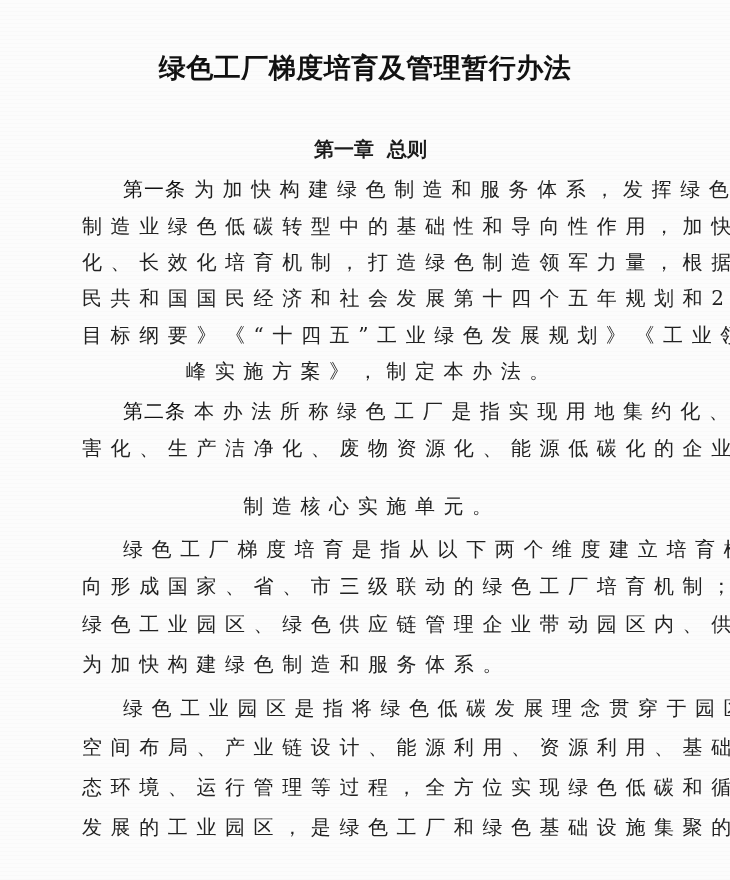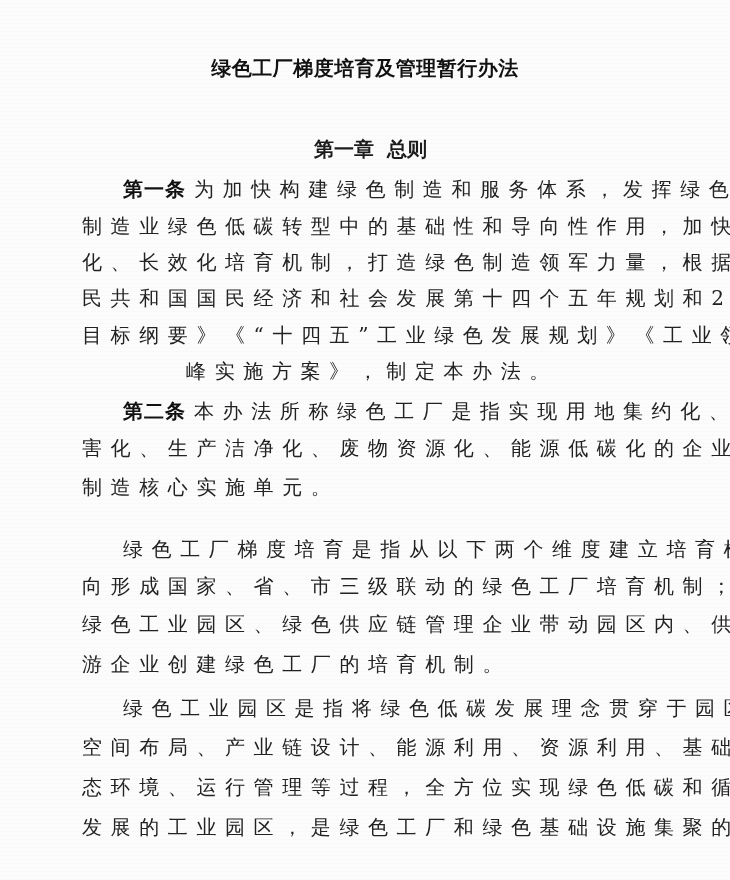--- a/index.html
+++ b/index.html
@@ -12,21 +12,21 @@
   .page {
     position: absolute; left: 0; top: 0; width: 730px; height: 880px;
     background:
       repeating-linear-gradient(0deg, rgba(0,0,0,0.012) 0 1px, transparent 1px 4px),
       #fcfcfc;
   }
   .title {
     position: absolute; left: 0; width: 730px; top: 52px;
     text-align: center;
     font-family: "DejaVu Serif", "Liberation Serif", serif;
-    font-weight: bold; font-size: 20px; letter-spacing: 0.5px;
+    font-weight: bold; font-size: 27px; letter-spacing: 0.5px;
     color: #111;
     line-height: 32px;
   }
   .chapter {
     position: absolute; left: 0; width: 741px; top: 134px;
     text-align: center;
     font-family: "DejaVu Sans", "Liberation Sans", sans-serif;
     font-size: 20px; font-weight: bold; color: #1c1c1c;
     line-height: 30px;
     word-spacing: 6px;
@@ -35,46 +35,46 @@
     position: absolute; left: 82px; width: 580px;
     font-family: "DejaVu Serif", "Liberation Serif", serif;
     font-size: 20px; line-height: 30px;
     letter-spacing: 8.6px;
     white-space: nowrap;
     color: #222;
   }
   .line.indent { left: 123px; }
   .line .lead {
     font-family: "DejaVu Sans", "Liberation Sans", sans-serif;
-    font-weight: bold; letter-spacing: 1px; color: #111;
+    font-weight: normal; letter-spacing: 1px; color: #111;
     margin-right: 8px;
   }
 </style>
 </head>
 <body>
 
 <div class="page">
 
   <div class="title">绿色工厂梯度培育及管理暂行办法</div>
   <div class="chapter">第一章  总则</div>
 
   <div class="line indent" style="top:174px;"><span class="lead">第一条</span><span>为加快构建绿色制造和服务体系，发挥绿色工厂在</span></div>
   <div class="line" style="top:211px;">制造业绿色低碳转型中的基础性和导向性作用，加快形成规范</div>
   <div class="line" style="top:247px;">化、长效化培育机制，打造绿色制造领军力量，根据《中华人</div>
   <div class="line" style="top:283px;">民共和国国民经济和社会发展第十四个五年规划和2035年远景</div>
   <div class="line" style="top:320px;">目标纲要》《“十四五”工业绿色发展规划》《工业领域碳达</div>
   <div class="line" style="top:356px;text-align:center;">峰实施方案》，制定本办法。</div>
 
   <div class="line indent" style="top:396px;"><span class="lead">第二条</span><span>本办法所称绿色工厂是指实现用地集约化、原料无</span></div>
   <div class="line" style="top:433px;">害化、生产洁净化、废物资源化、能源低碳化的企业，是绿色</div>
-  <div class="line" style="top:472px;">制造核心实施单元。</div>
+  <div class="line" style="top:491px;text-align:center;">制造核心实施单元。</div>
 
   <div class="line indent" style="top:534px;">绿色工厂梯度培育是指从以下两个维度建立培育机制：纵</div>
   <div class="line" style="top:571px;">向形成国家、省、市三级联动的绿色工厂培育机制；横向形成</div>
   <div class="line" style="top:609px;">绿色工业园区、绿色供应链管理企业带动园区内、供应链上下</div>
-  <div class="line" style="top:649px;">游企业创建绿色工厂的培育机制。</div>
+  <div class="line" style="top:649px;">为加快构建绿色制造和服务体系。</div>
 
   <div class="line indent" style="top:693px;">绿色工业园区是指将绿色低碳发展理念贯穿于园区规划、</div>
   <div class="line" style="top:732px;">空间布局、产业链设计、能源利用、资源利用、基础设施、生</div>
   <div class="line" style="top:772px;">态环境、运行管理等过程，全方位实现绿色低碳和循环可持续</div>
   <div class="line" style="top:812px;">发展的工业园区，是绿色工厂和绿色基础设施集聚的平台。</div>
 
 </div>
 
 </body></html>

